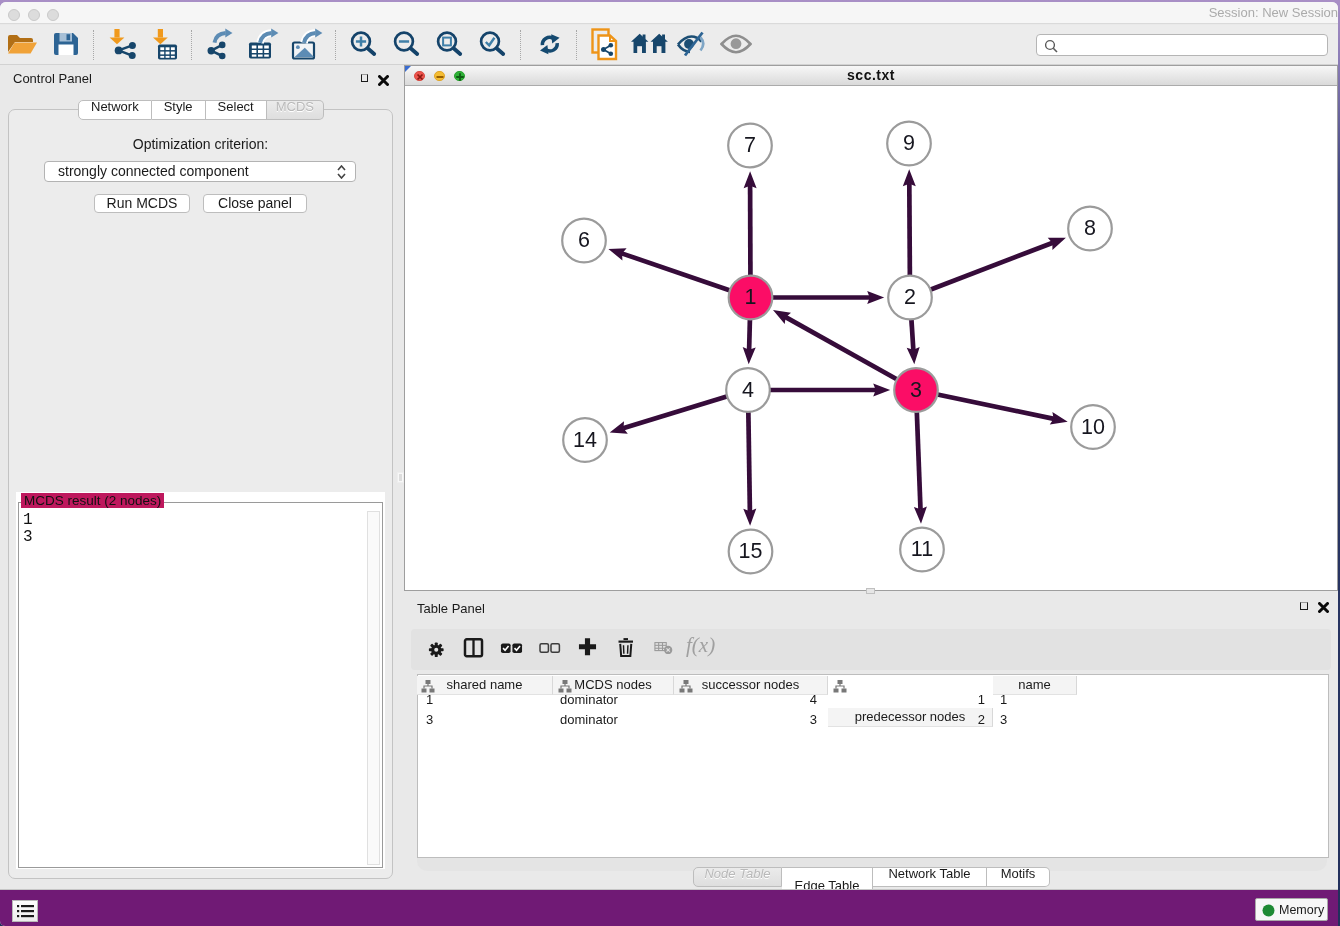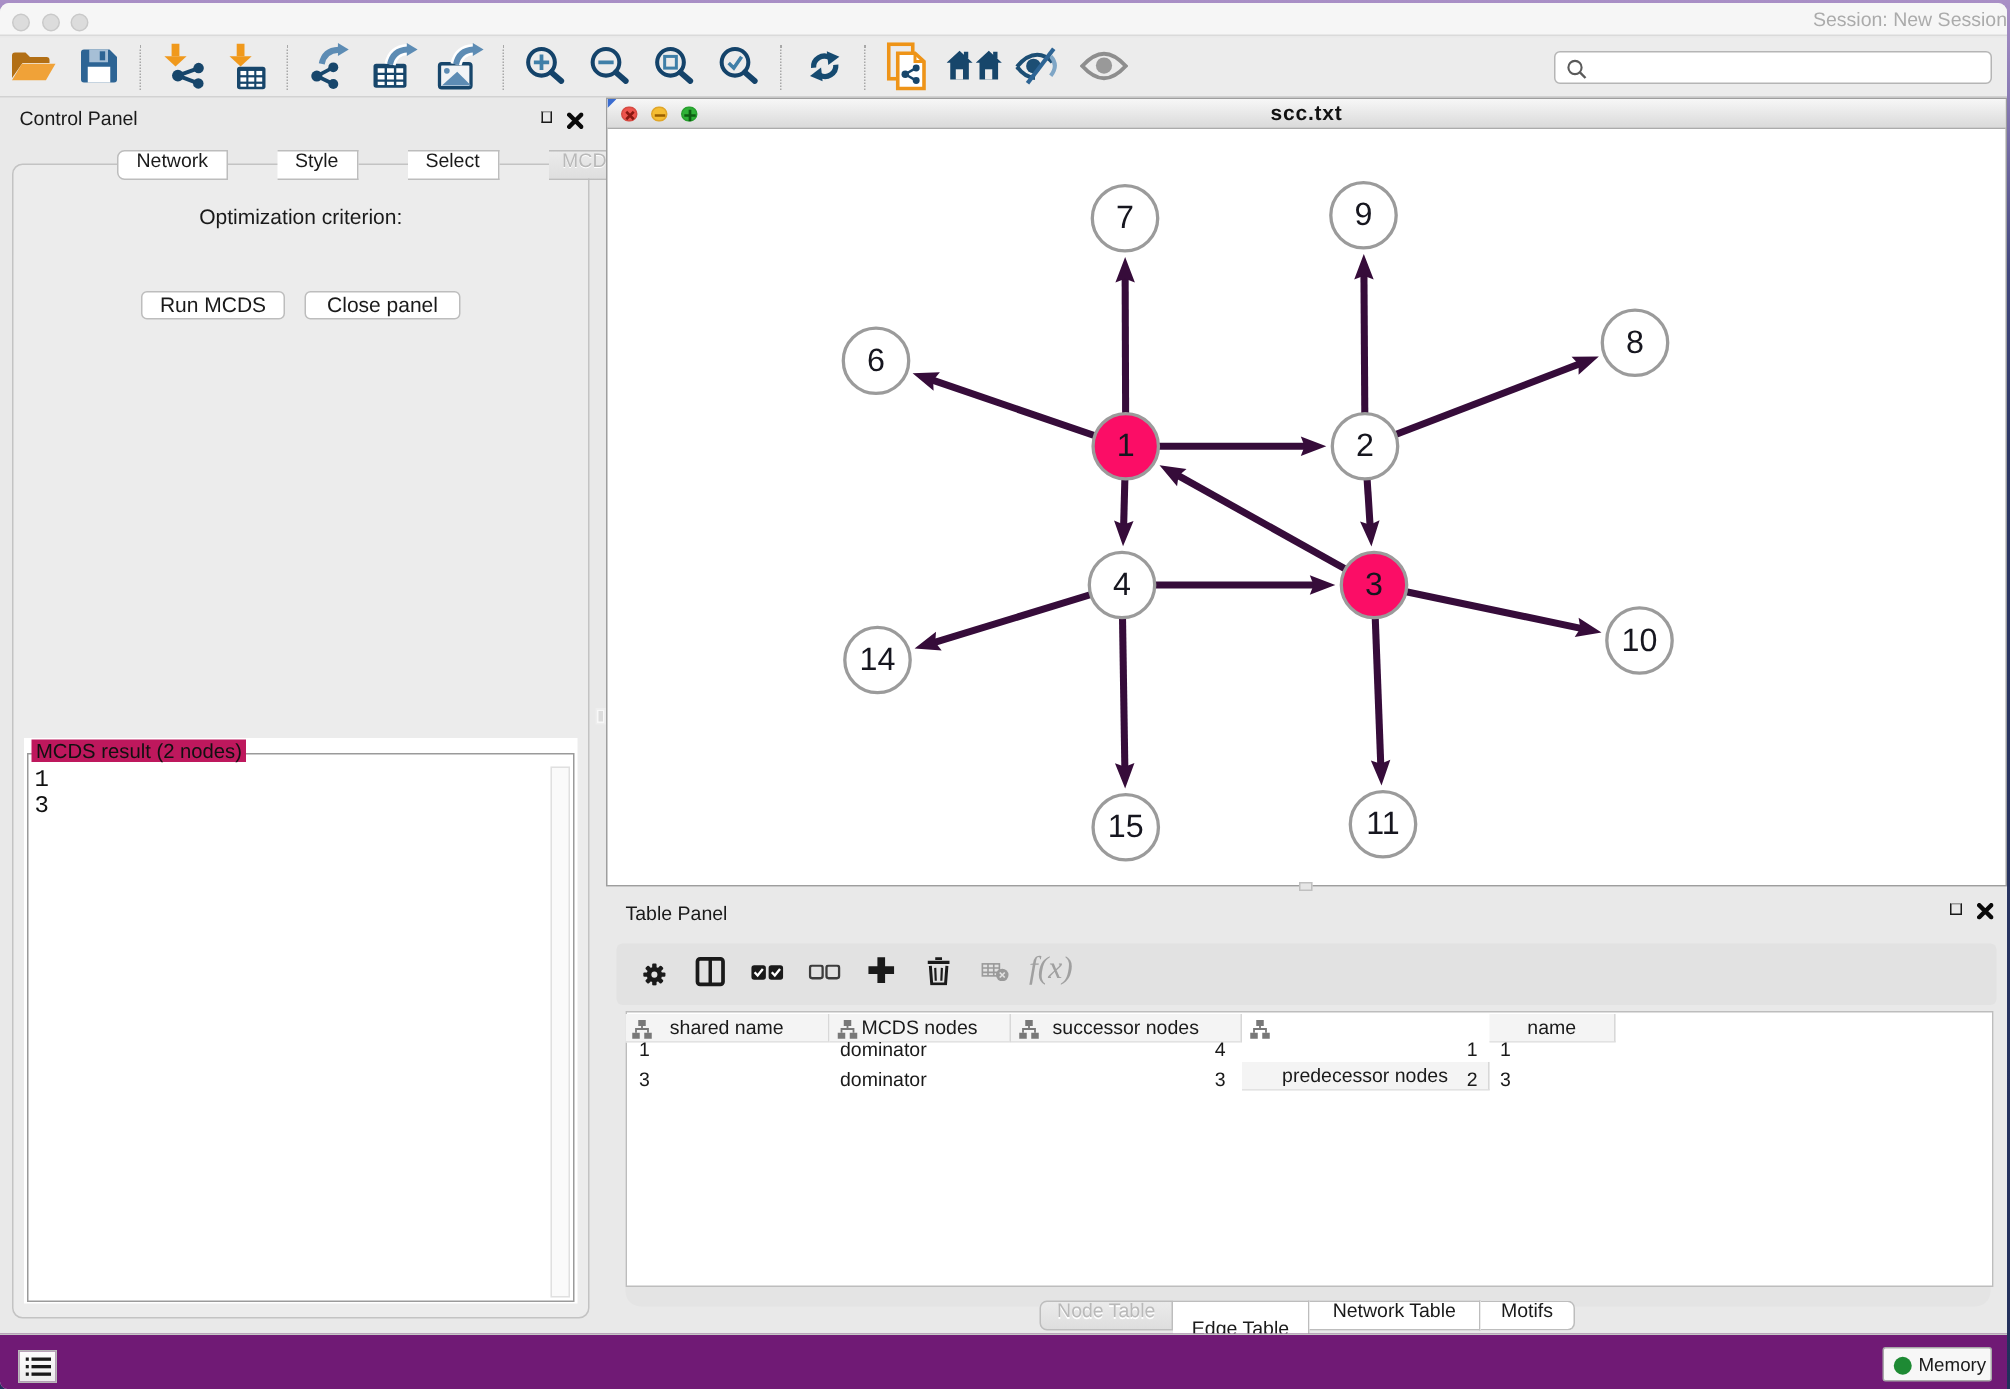--- a/index.html
+++ b/index.html
@@ -12,21 +12,21 @@
 .tl { position:absolute; top:7px; width:12px; height:12px; border-radius:50%; background:#dcdcdc; border:1px solid #c9c9c9; }
 #apptitle { position:absolute; top:3px; left:0; width:1338px; text-align:right; font-size:13px; color:#ababab; }
 #toolbar { position:absolute; left:0; top:23px; width:1338px; height:40px; background:#ececec; border-bottom:1px solid #d2d2d2; }
 .sep { position:absolute; top:5px; height:30px; width:0; border-left:1px dotted #a8a8a8; }
 .ticon { position:absolute; top:4px; }
 #searchbox { position:absolute; left:1036px; top:9px; width:292px; height:22px; background:#fff; border:1px solid #b5b5b5; border-radius:4px; }
 
 #cp-title { position:absolute; left:13px; top:69px; font-size:13px; color:#1a1a1a; }
 .winbtn-sq { position:absolute; width:7.5px; height:7.5px; border:1.5px solid #1a1a1a; border-top-color:#9a9a9a; }
 #cp-pane { position:absolute; left:8px; top:107px; width:385px; height:770px; background:#ececec; border:1px solid #c3c3c3; border-radius:7px; }
-.tabs { position:absolute; display:flex; height:20px;gap:33px; }
+.tabs { position:absolute; display:flex; height:20px; }
 .tab { height:20px; line-height:12px; font-size:13px; color:#1a1a1a; background:#fff; border:1px solid #bdbdbd; border-left:none; text-align:center; padding:0 12px; white-space:nowrap; }
 .tab.first { border-left:1px solid #bdbdbd; border-radius:5px 0 0 5px; }
 .tab.last { border-radius:0 5px 5px 0; }
 .tab.sel { background:linear-gradient(#ebebeb,#dedede); color:#b9b9b9; text-shadow:0 1px 0 #fff; }
 #opt-label { position:absolute; left:0; top:134px; width:401px; text-align:center; font-size:14px; color:#1a1a1a; }
 #selbox { position:absolute; left:44px; top:159px; width:312px; height:21px; background:#fff; border:1px solid #b3b3b3; border-radius:4px; font-size:14px; color:#1a1a1a; line-height:19px; padding-left:13px; }
 .btn { position:absolute; height:19px; background:#fff; border:1px solid #bdbdbd; border-radius:4px; font-size:14px; color:#1a1a1a; text-align:center; line-height:17px; }
 #resultbox { position:absolute; left:16px; top:490px; width:369px; height:377px; background:#fff; }
 #fieldset { position:absolute; left:2px; top:10px; width:365px; height:366px; border:1px solid #9a9a9a; }
 #legend { position:absolute; left:2px; top:-10px; background:#be185d; font-size:13.5px; color:#111; padding:0 3px; }
@@ -237,20 +237,26 @@
   <path d="M1.5,1.5 L9.5,9.5 M9.5,1.5 L1.5,9.5" stroke="#0a0a0a" stroke-width="3" stroke-linecap="round"></path>
 </svg>
 <div id="cp-pane"></div>
 <div class="tabs" style="left:78px;top:98px;">
   <div class="tab first">Network</div>
         <div class="tab">Style</div>
         <div class="tab">Select</div>
         <div class="tab sel last" style="padding:0 9px;">MCDS</div>
 </div>
 <div id="opt-label">Optimization criterion:</div>
+<div id="selbox">strongly connected component
+  <svg style="position:absolute;right:8px;top:3px" width="11" height="14" viewBox="0 0 11 14">
+    <path d="M2,5 L5.5,1 L9,5" fill="none" stroke="#444" stroke-width="1.6"></path>
+    <path d="M2,9 L5.5,13 L9,9" fill="none" stroke="#444" stroke-width="1.6"></path>
+  </svg>
+</div>
 <div class="btn" style="left:94px;top:192px;width:96px;">Run MCDS</div>
 <div class="btn" style="left:203px;top:192px;width:104px;">Close panel</div>
 <div id="resultbox">
   <div id="fieldset">
           <div id="legend">MCDS result (2 nodes)</div>
         </div>
   <div id="res-lines">1<br>3</div>
   <div id="res-scroll"></div>
 </div>
 
@@ -448,21 +454,21 @@
 <div class="rowtext" style="left:674px;top:690px;width:143px;text-align:right;">4</div>
 <div class="rowtext" style="left:828px;top:690px;width:157px;text-align:right;">1</div>
 <div class="rowtext" style="left:1000px;top:690px;">1</div>
 <div class="rowtext" style="left:426px;top:710px;">3</div>
 <div class="rowtext" style="left:560px;top:710px;">dominator</div>
 <div class="rowtext" style="left:674px;top:710px;width:143px;text-align:right;">3</div>
 <div class="rowtext" style="left:828px;top:710px;width:157px;text-align:right;">2</div>
 <div class="rowtext" style="left:1000px;top:710px;">3</div>
 
 <div id="btabs">
-  <div class="tab first sel" style="width:89px;padding:0;">Node Table</div>
+  <div class="tab first sel" style="width:89px;padding:0;font-style:italic;">Node Table</div>
   <div class="tab" style="width:91px;padding:12px;">Edge Table</div>
   <div class="tab" style="width:114px;padding:0;">Network Table</div>
   <div class="tab last" style="width:63px;padding:0;">Motifs</div>
 </div>
 
 <div id="statusbar">
   <div id="listbtn">
     <svg style="position:absolute;left:4px;top:3px" width="18" height="15" viewBox="0 0 18 15">
       <g fill="#1a1a1a">
         <rect x="0" y="1" width="2.2" height="2.2"></rect>

